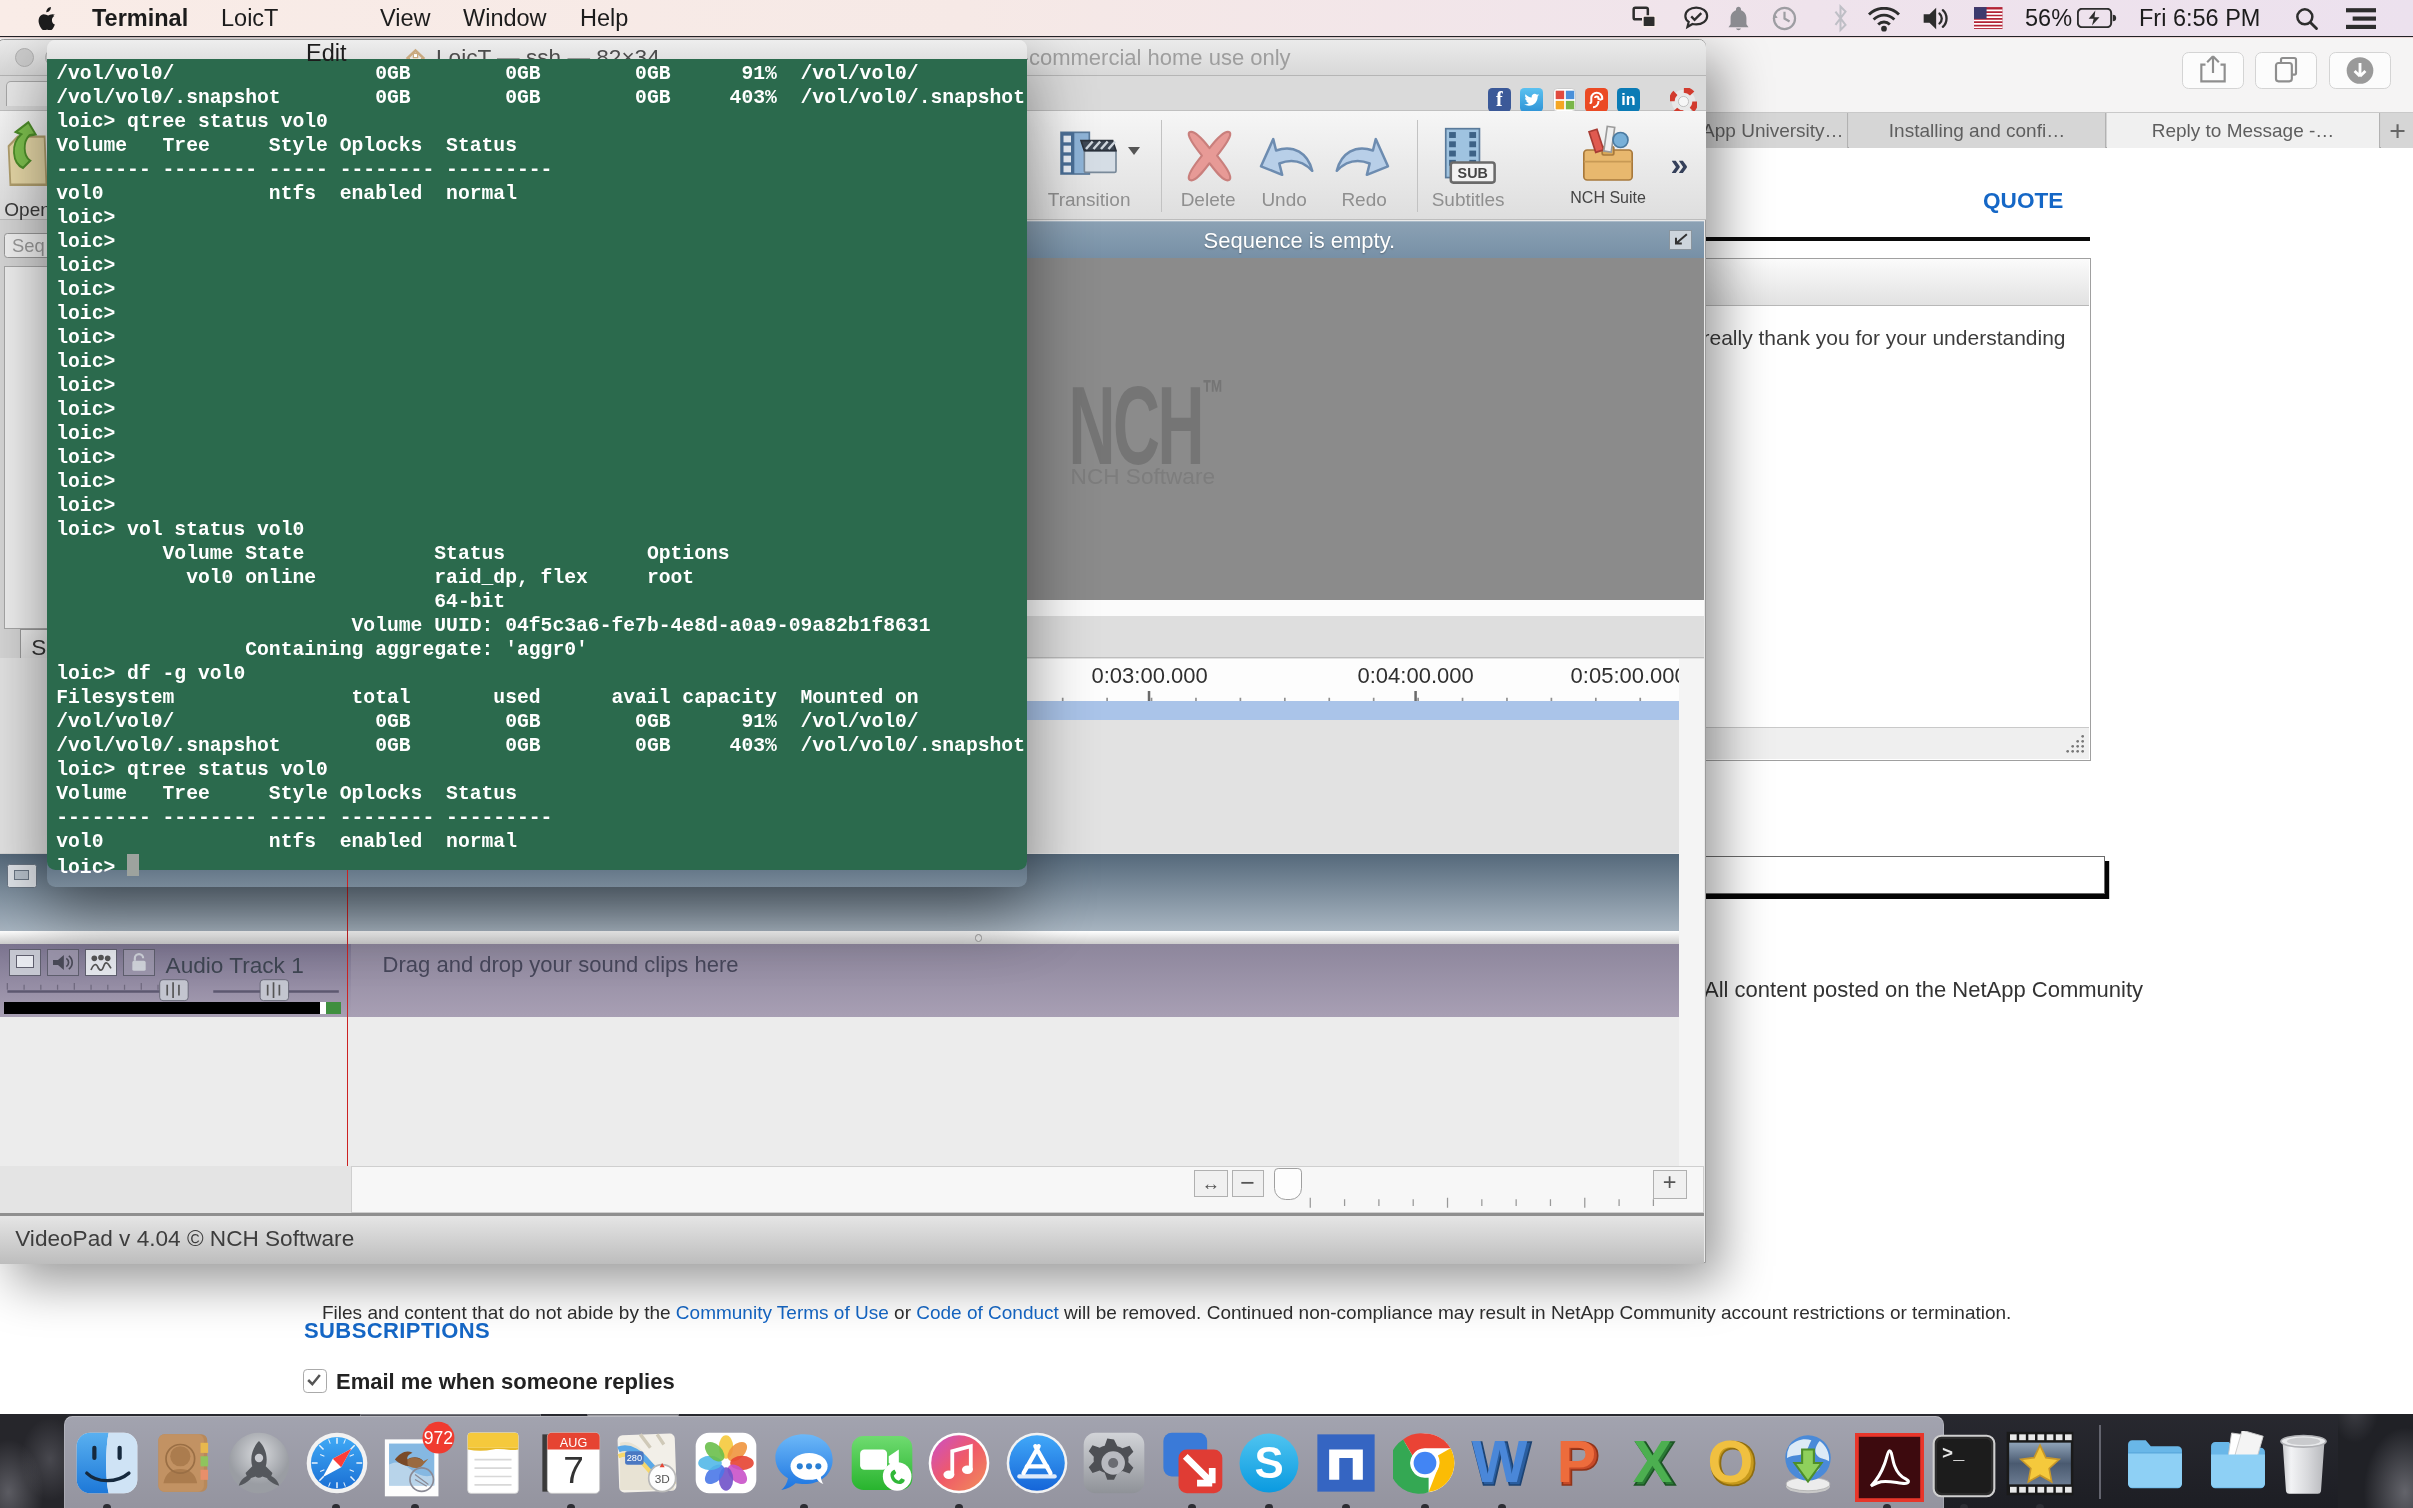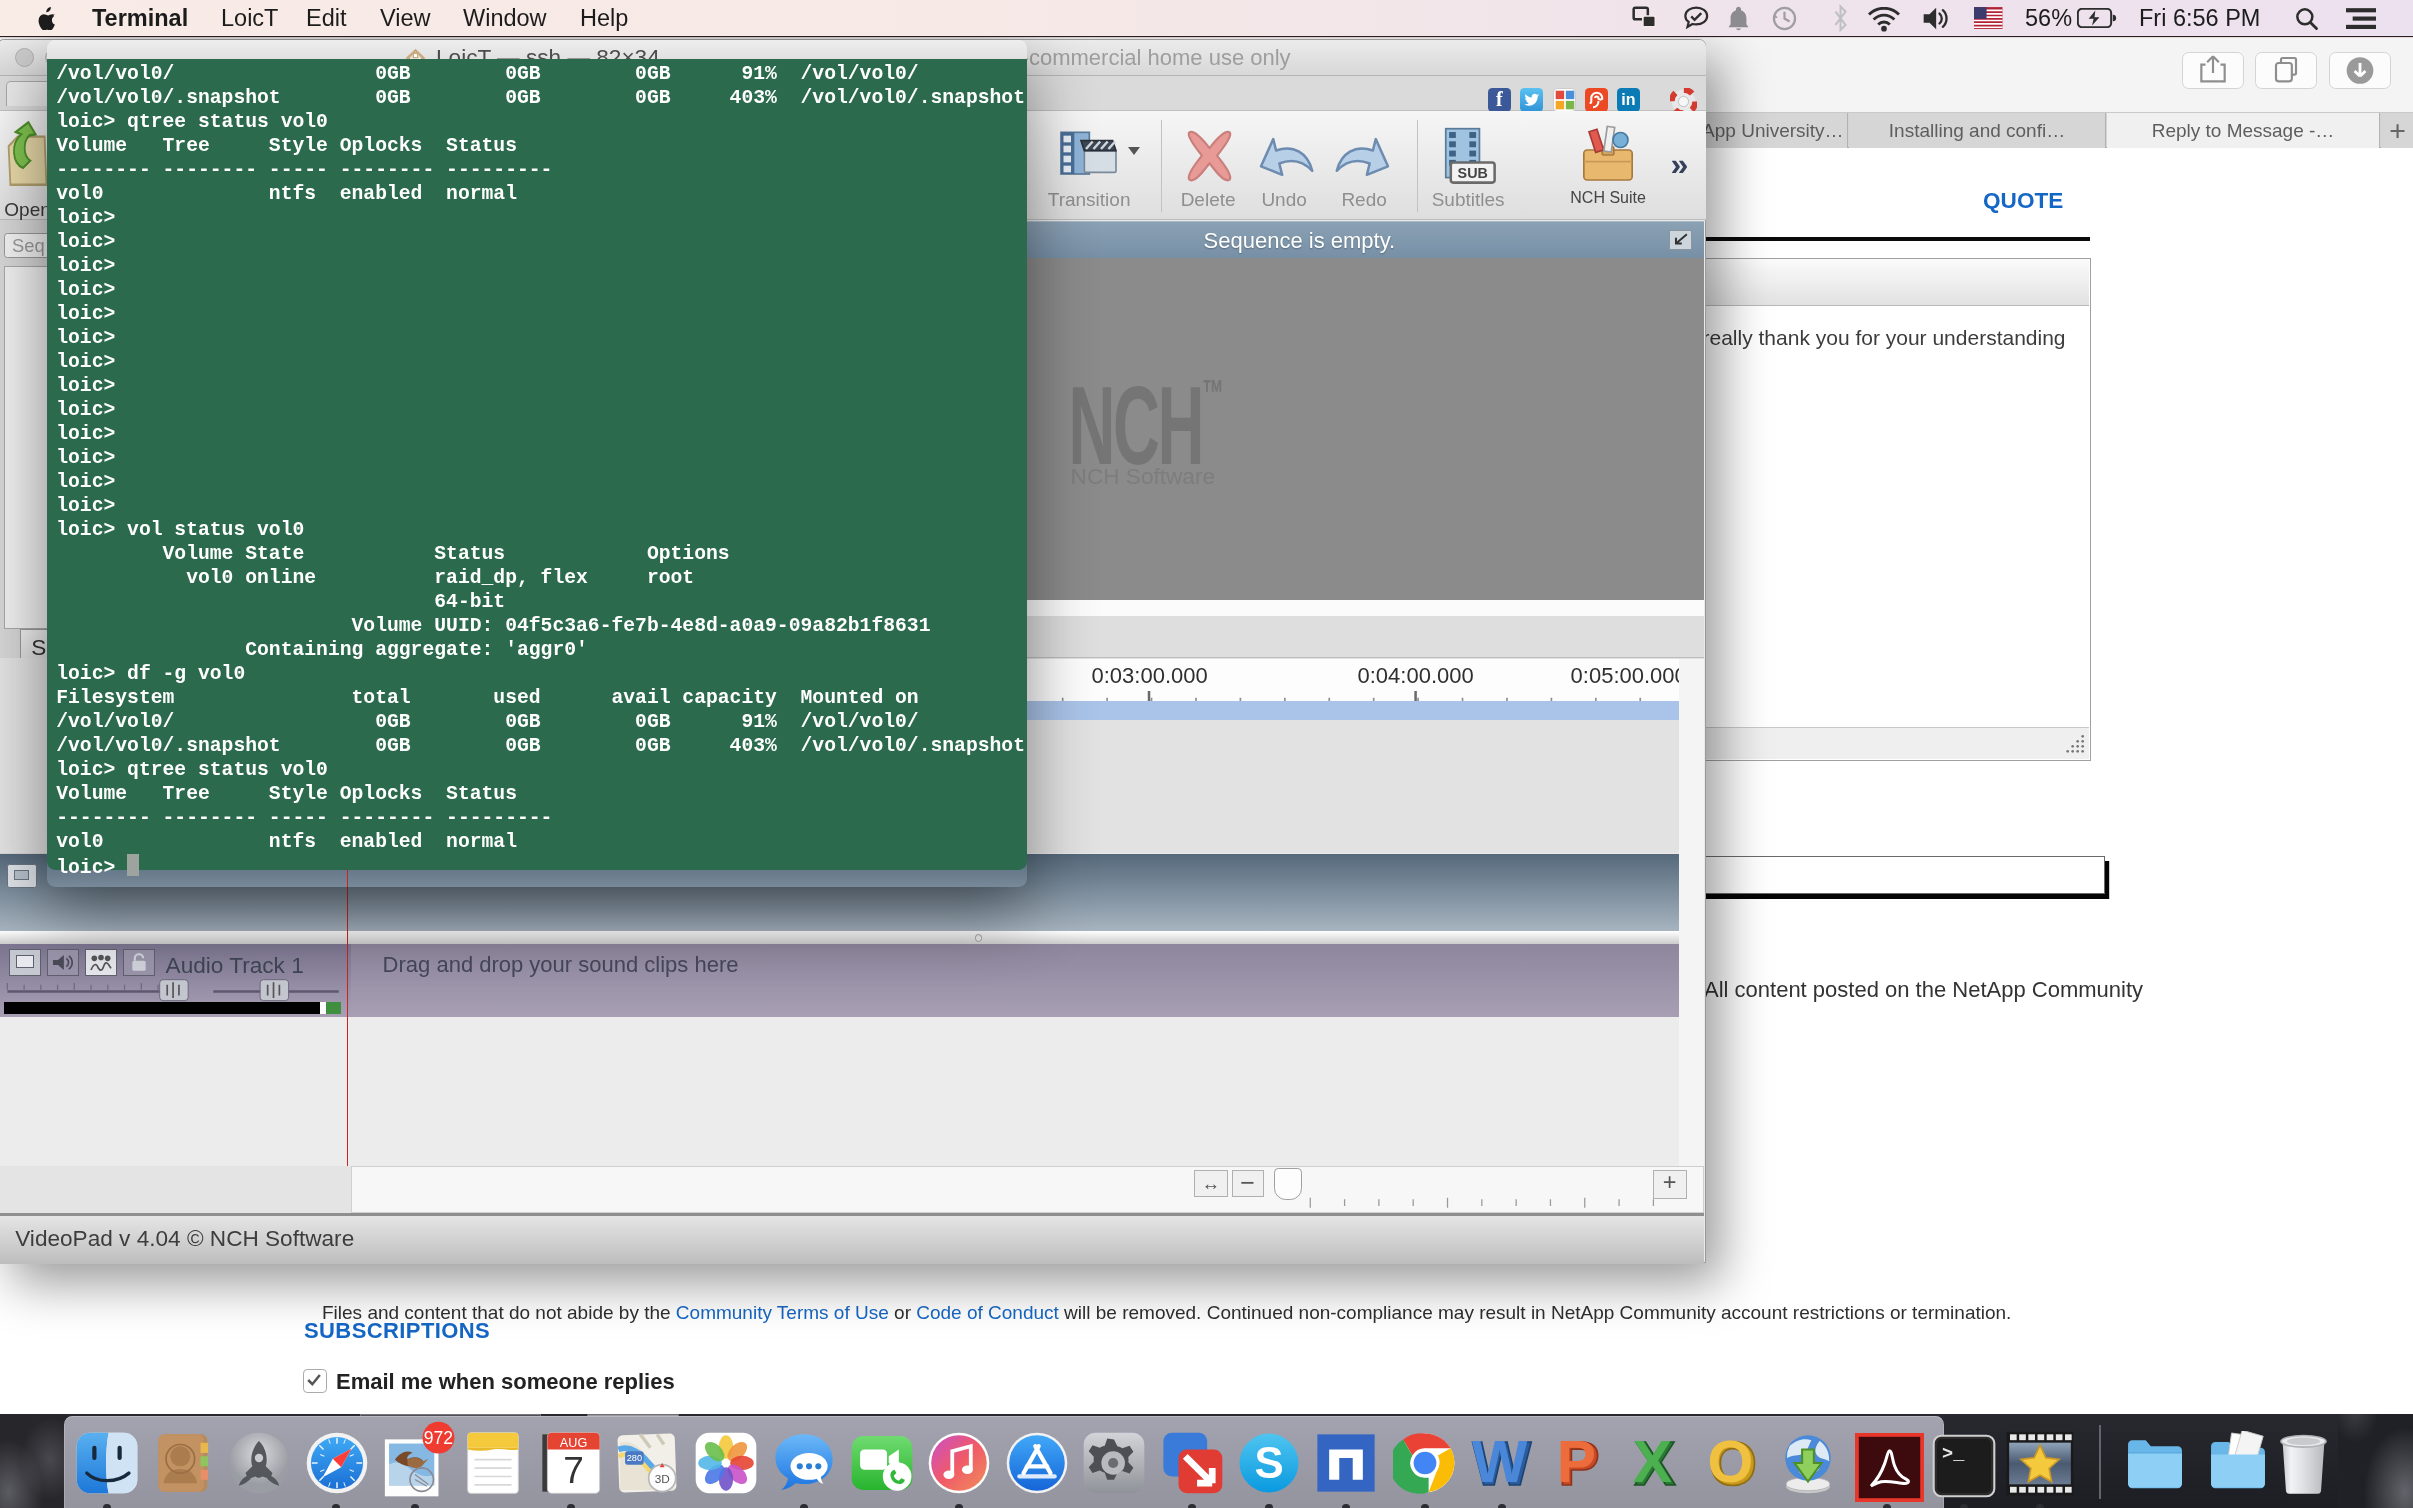--- a/index.html
+++ b/index.html
@@ -744,21 +744,21 @@
     <ellipse cx="33" cy="12" rx="20" ry="4.5" fill="#c9cacd"></ellipse>
   </svg>
 </div>
 
 <div id="menubar" class="abs">
   <svg class="abs" style="left:37px;top:6.7px;" width="20" height="23.5" viewBox="0 0 17 20">
     <path fill="#1c1c1c" d="M11.8 0c.1 1.1-.3 2.2-1 3-.7.9-1.8 1.5-2.9 1.4-.1-1.1.4-2.2 1-2.9C9.6.6 10.8.1 11.8 0zM15.5 6.9c-1.5-.9-3.3-.7-4.5-.2-.6.3-1.2.5-1.5.5-.4 0-1-.2-1.7-.5C6.5 6.2 5.1 6 3.8 6.9 1.9 8 .9 10.5 1.5 13.4c.3 1.5 1 3.1 1.9 4.4.8 1.2 1.7 2.2 2.7 2.2.9 0 1.3-.6 2.5-.6 1.1 0 1.5.6 2.5.6 1.1 0 1.9-1 2.7-2.2.6-.9 1-1.8 1.4-2.8-1.5-.6-2.5-2.1-2.5-3.8 0-1.5.8-2.8 2-3.5-.4-.5-.8-.7-1.2-.8z"></path>
   </svg>
   <div class="mi" style="left:92px;font-weight:bold;">Terminal</div>
   <div class="mi" style="left:221px;">LoicT</div>
-  <div class="mi" style="left:306px;">Edit</div>
+  <div class="mi" style="left:306px;margin-top:35px;">Edit</div>
   <div class="mi" style="left:380px;">View</div>
   <div class="mi" style="left:463px;">Window</div>
   <div class="mi" style="left:580px;">Help</div>
 
   <svg class="abs" style="left:1632px;top:5.9px;" width="25" height="25" viewBox="0 0 30 30">
     <rect x="2" y="2" width="17" height="14" rx="2" fill="none" stroke="#2d2d2d" stroke-width="3"></rect>
     <rect x="13" y="12" width="15" height="13" rx="2" fill="#2d2d2d" stroke="#f6e9e8" stroke-width="2"></rect>
   </svg>
   <svg class="abs" style="left:1682px;top:5px;" width="28.5" height="27" viewBox="0 0 34 32">
     <path d="M17 3 C10 3 4 7 4 13 c0 3 1.5 5.5 4 7 l-1.5 6 6-3.5 c1.4.4 3 .5 4.5.5 7 0 13-4 13-10 S24 3 17 3z" fill="none" stroke="#2d2d2d" stroke-width="2.6"></path>

